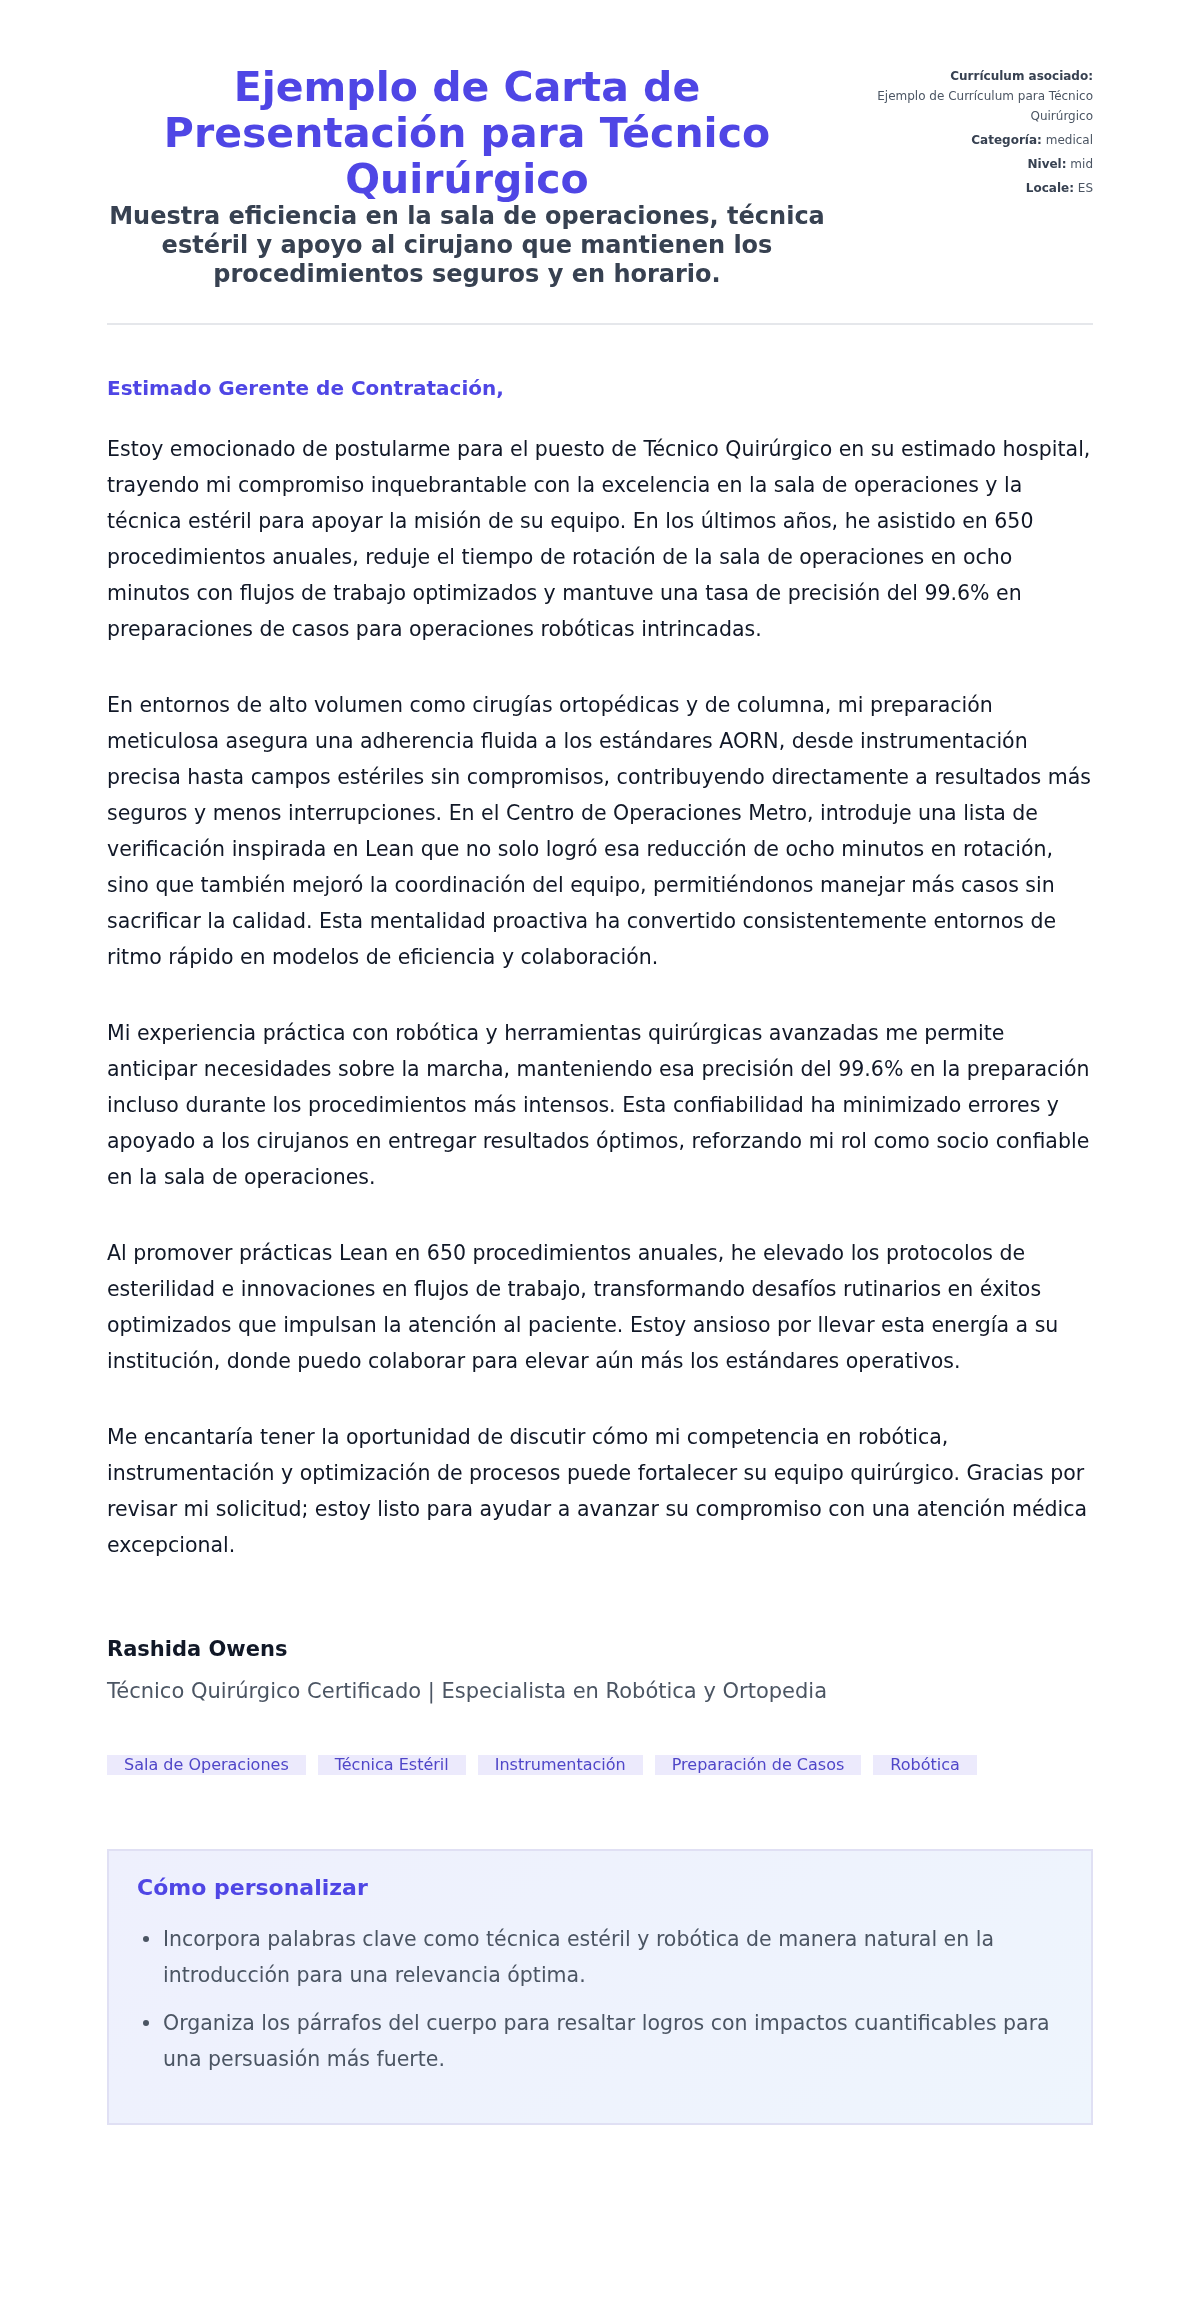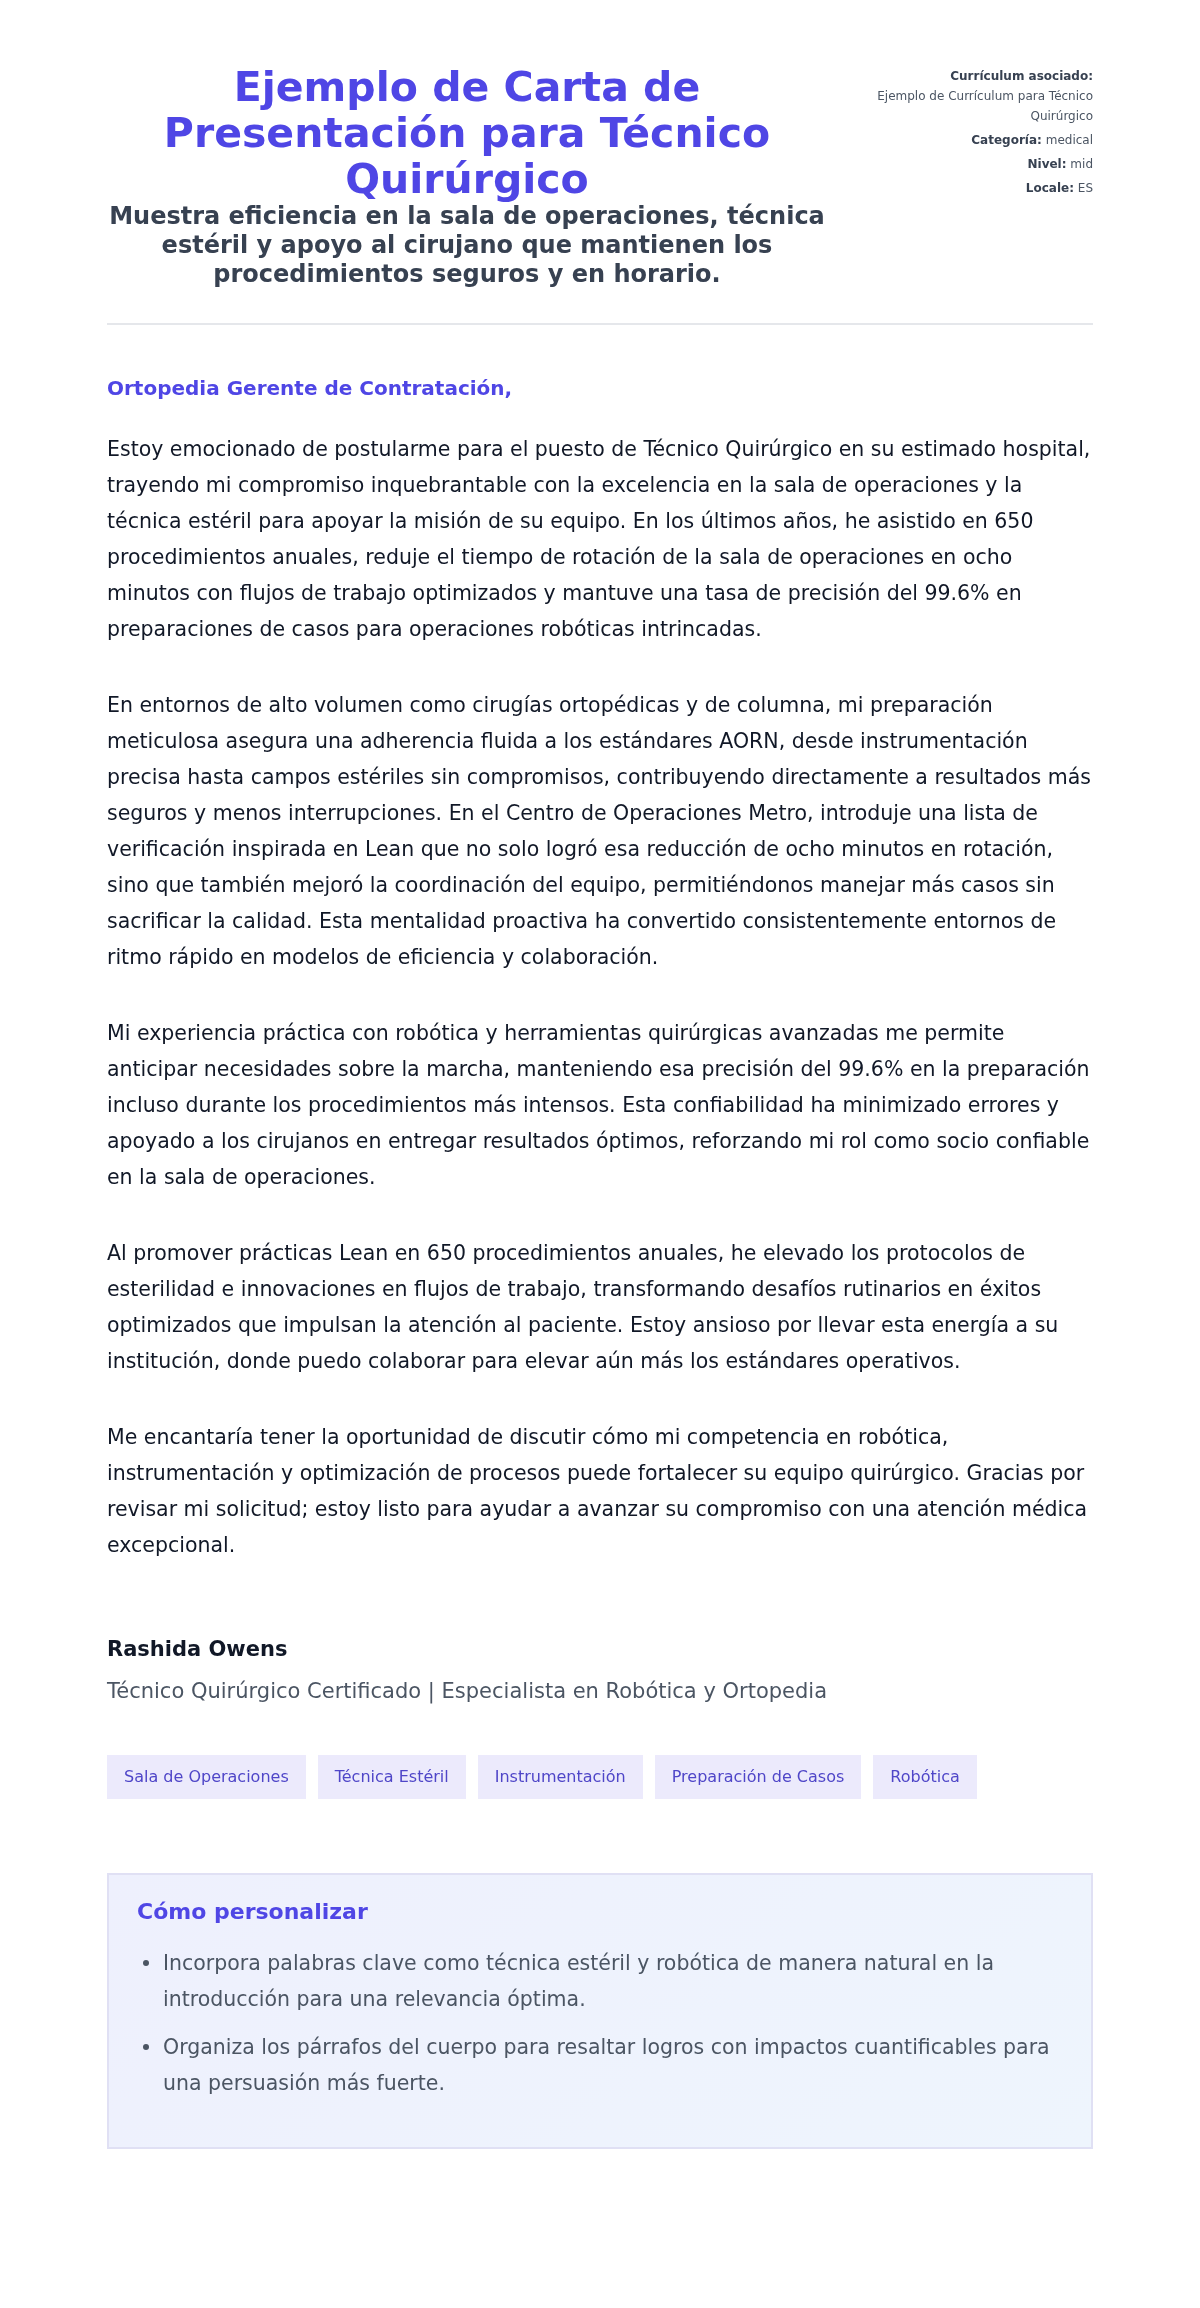--- a/index.html
+++ b/index.html
@@ -75,21 +75,21 @@
     .tags {
       display: flex;
       gap: 12px;
       margin-top: 50px;
     }
     .tag {
       background: #eceafc;
       color: #4f46c8;
       font-size: 16px;
       line-height: 20px;
-      padding: 12px 17px;
+      padding: 0 17px;
     }
     .tips {
       margin-top: 74px;
       border: 2px solid #e0e0f4;
       background: linear-gradient(135deg, #eef0fd 0%, #eef5fd 100%);
       padding: 22px 28px 34px 28px;
     }
     .tips-title {
       font-size: 22px;
       font-weight: bold;
@@ -143,21 +143,21 @@
         <span>mid</span>
       </div>
       <div class="row">
         <span class="k">Locale:</span>
         <span>ES</span>
       </div>
     </div>
   </header>
 
   <section>
-    <p class="greeting">Ortopedia Gerente de Contratación,</p>
+    <p class="greeting">Estimado Gerente de Contratación,</p>
     <p class="para">Estoy emocionado de postularme para el puesto de Técnico Quirúrgico en su estimado hospital, trayendo mi compromiso inquebrantable con la excelencia en la sala de operaciones y la técnica estéril para apoyar la misión de su equipo. En los últimos años, he asistido en 650 procedimientos anuales, reduje el tiempo de rotación de la sala de operaciones en ocho minutos con flujos de trabajo optimizados y mantuve una tasa de precisión del 99.6% en preparaciones de casos para operaciones robóticas intrincadas.</p>
     <p class="para">En entornos de alto volumen como cirugías ortopédicas y de columna, mi preparación meticulosa asegura una adherencia fluida a los estándares AORN, desde instrumentación precisa hasta campos estériles sin compromisos, contribuyendo directamente a resultados más seguros y menos interrupciones. En el Centro de Operaciones Metro, introduje una lista de verificación inspirada en Lean que no solo logró esa reducción de ocho minutos en rotación, sino que también mejoró la coordinación del equipo, permitiéndonos manejar más casos sin sacrificar la calidad. Esta mentalidad proactiva ha convertido consistentemente entornos de ritmo rápido en modelos de eficiencia y colaboración.</p>
     <p class="para">Mi experiencia práctica con robótica y herramientas quirúrgicas avanzadas me permite anticipar necesidades sobre la marcha, manteniendo esa precisión del 99.6% en la preparación incluso durante los procedimientos más intensos. Esta confiabilidad ha minimizado errores y apoyado a los cirujanos en entregar resultados óptimos, reforzando mi rol como socio confiable en la sala de operaciones.</p>
     <p class="para">Al promover prácticas Lean en 650 procedimientos anuales, he elevado los protocolos de esterilidad e innovaciones en flujos de trabajo, transformando desafíos rutinarios en éxitos optimizados que impulsan la atención al paciente. Estoy ansioso por llevar esta energía a su institución, donde puedo colaborar para elevar aún más los estándares operativos.</p>
     <p class="para">Me encantaría tener la oportunidad de discutir cómo mi competencia en robótica, instrumentación y optimización de procesos puede fortalecer su equipo quirúrgico. Gracias por revisar mi solicitud; estoy listo para ayudar a avanzar su compromiso con una atención médica excepcional.</p>
   </section>
 
   <section class="signature">
     <div class="sig-name">Rashida Owens</div>
     <div class="sig-title">Técnico Quirúrgico Certificado | Especialista en Robótica y Ortopedia</div>

